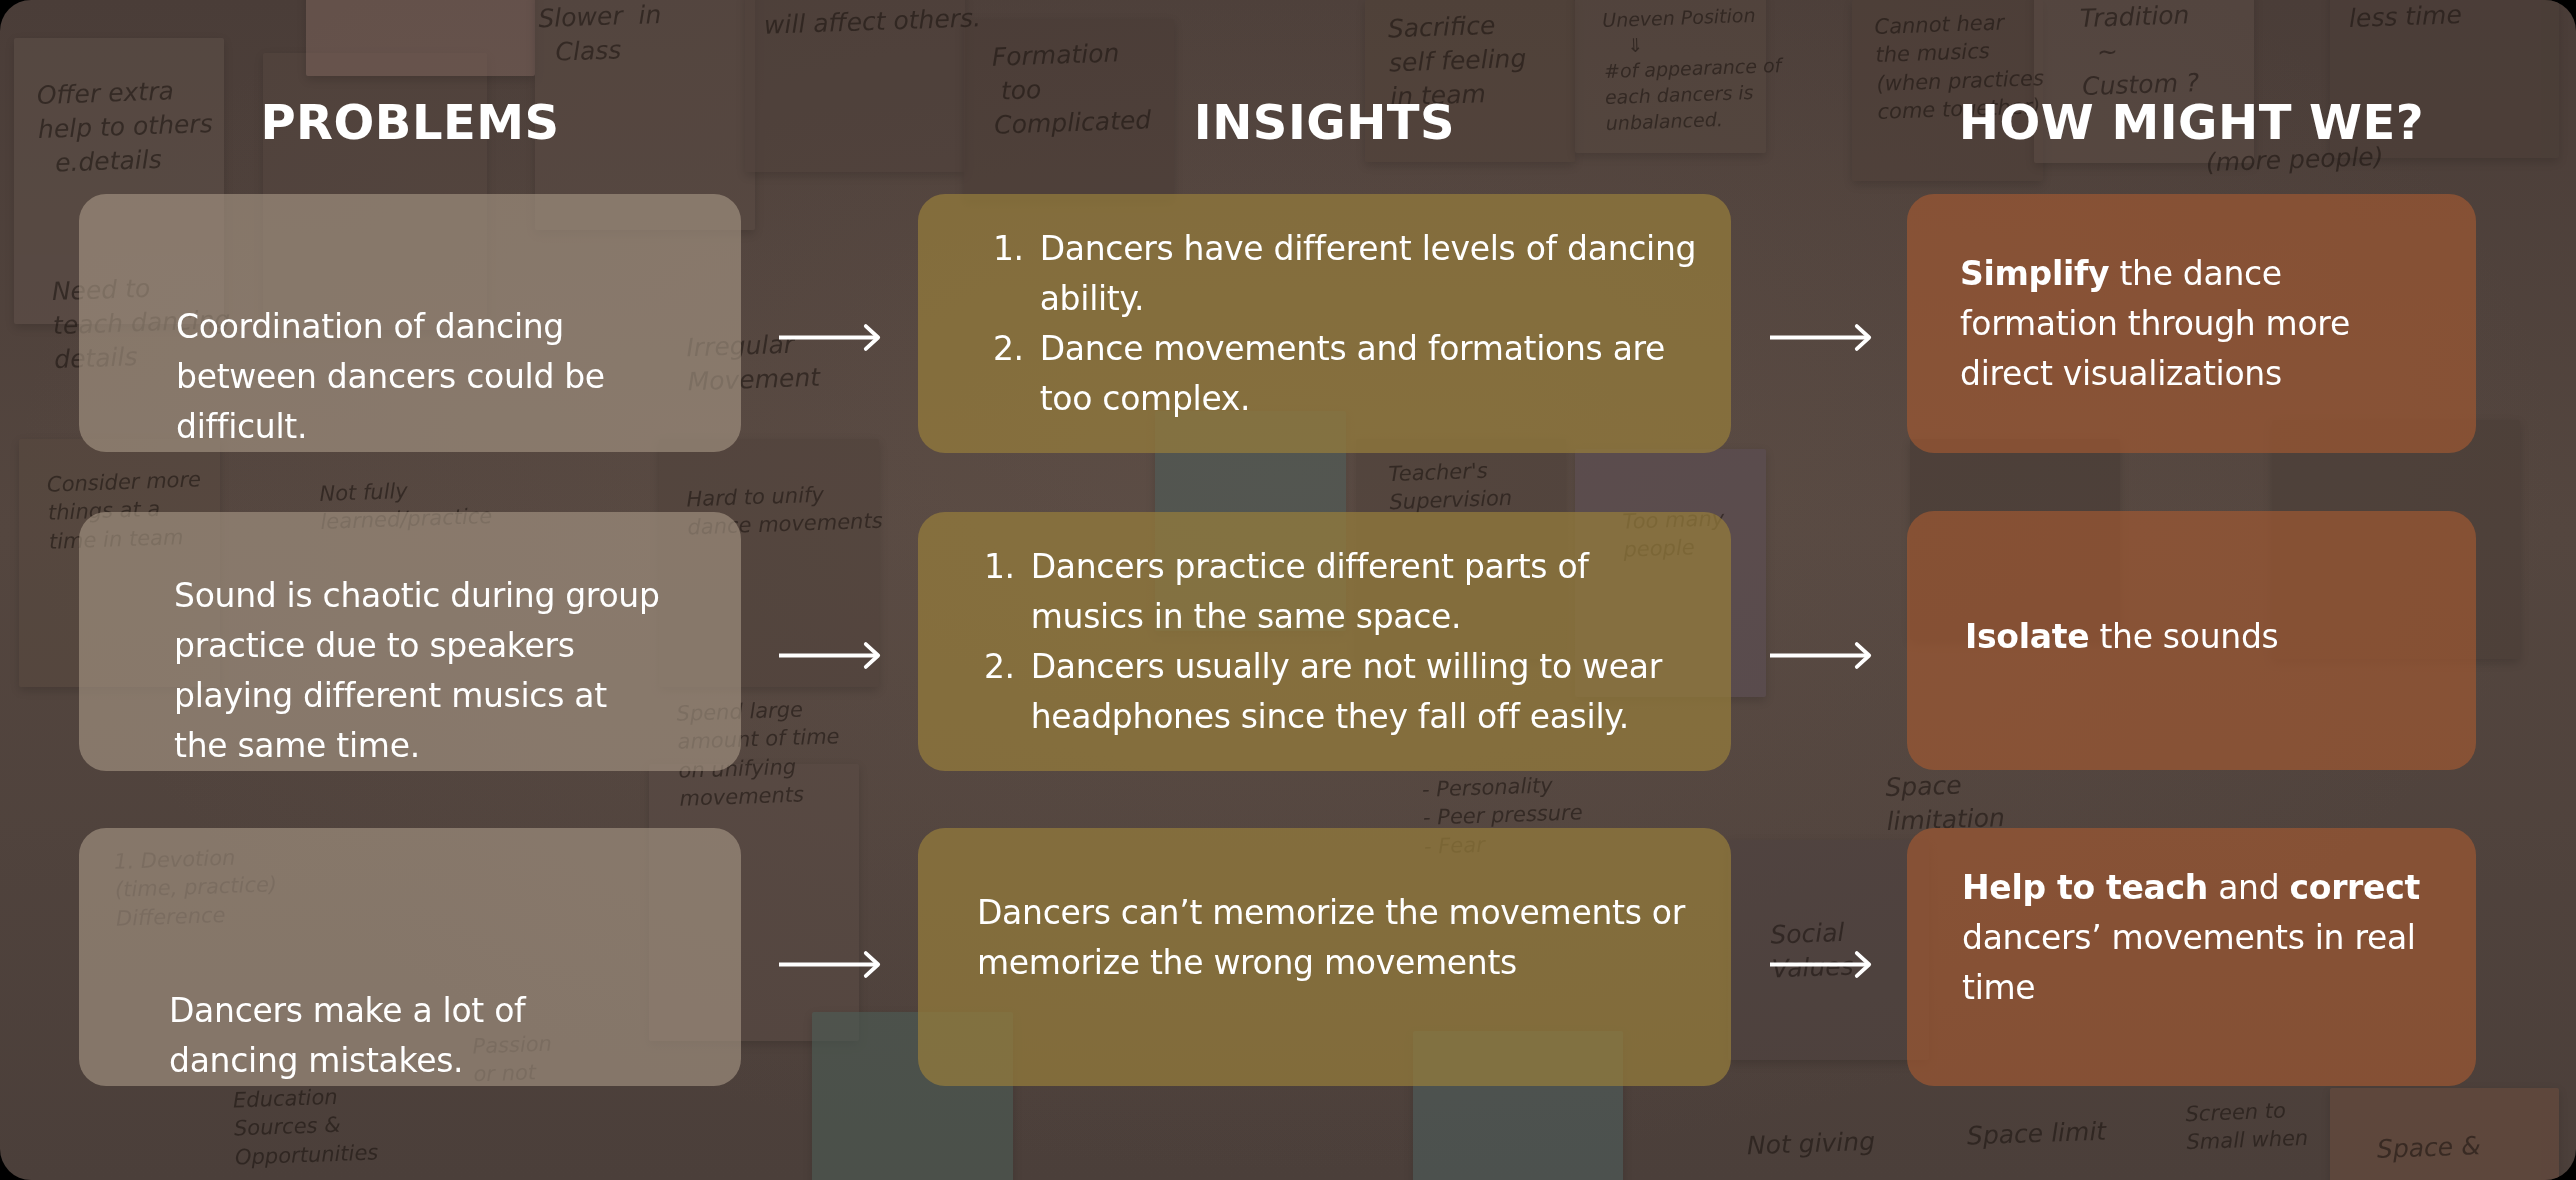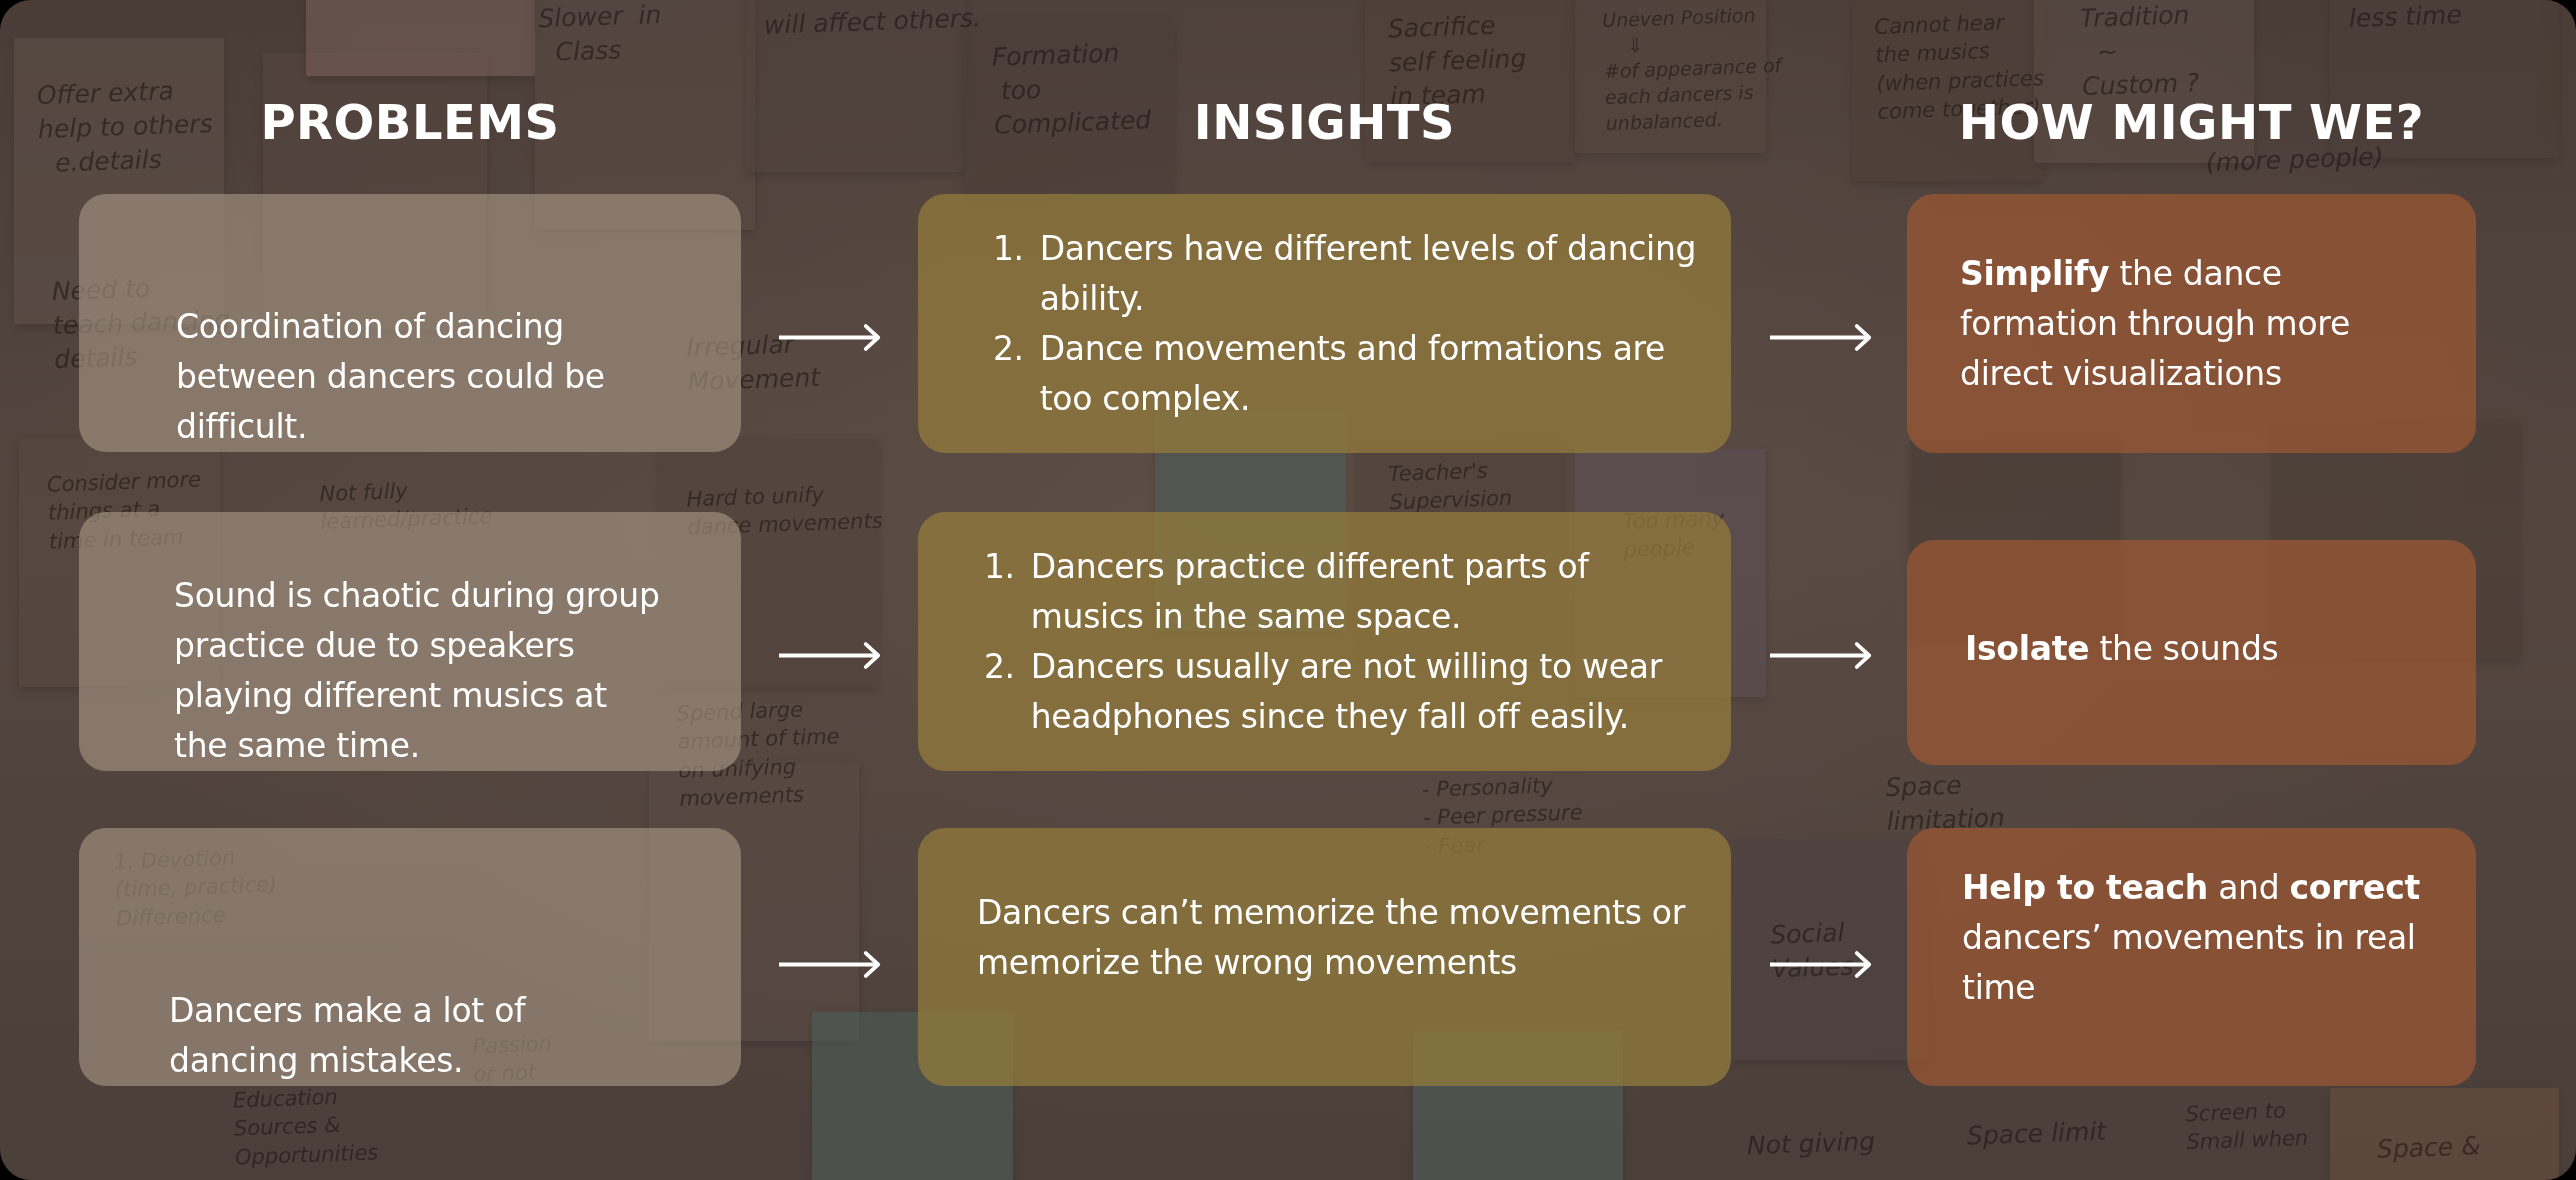--- a/index.html
+++ b/index.html
@@ -235,21 +235,21 @@
       <li>Dancers practice different parts of musics in the same space.</li>
       <li>Dancers usually are not willing to wear headphones since they fall off easily.</li>
     </ol>
   </div>
   <div class="arrow" style="left:1770px;top:641px;">
     <svg width="103" height="29" viewBox="0 0 108 30">
         <line x1="0" y1="15" x2="104" y2="15" stroke="#ffffff" stroke-width="4"></line>
         <polyline points="91,3 104,15 91,27" fill="none" stroke="#ffffff" stroke-width="4" stroke-linecap="round" stroke-linejoin="round"></polyline>
       </svg>
   </div>
-  <div class="card hmw" style="left:1907px;top:540px;width:569px;height:225px;">
+  <div class="card hmw" style="left:1907px;top:511px;width:569px;height:259px;">
     <div class="card-text" style="padding-left:58px;margin-top:-7.6px;">
       <span class="bold">Isolate</span><span> the sounds</span>
     </div>
   </div>
 
   <div class="card problem" style="left:79px;top:828px;width:662px;height:258px;">
     <div class="card-text" style="padding-left:90px;padding-right:191px;margin-top:-38px;">Dancers make a lot of dancing mistakes.</div>
   </div>
   <div class="arrow" style="left:779px;top:950px;">
     <svg width="103" height="29" viewBox="0 0 108 30">

